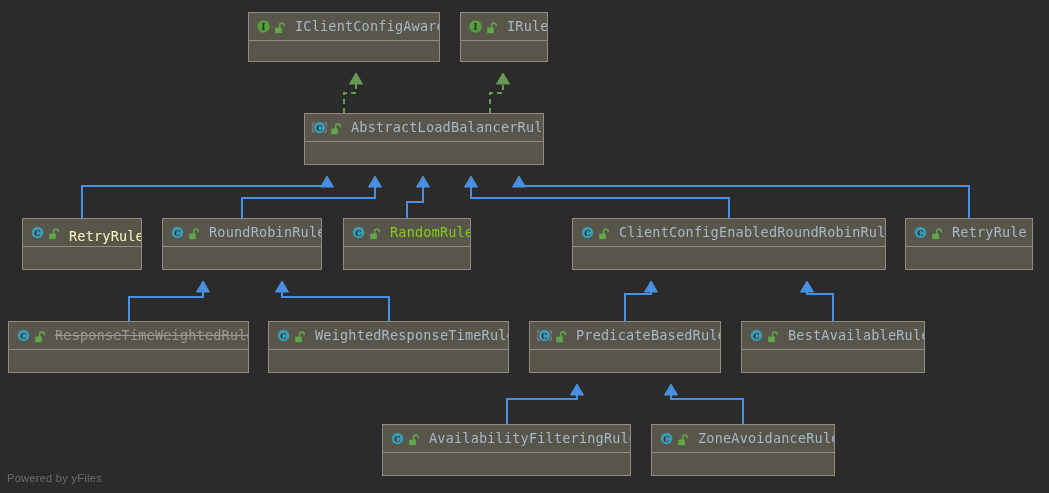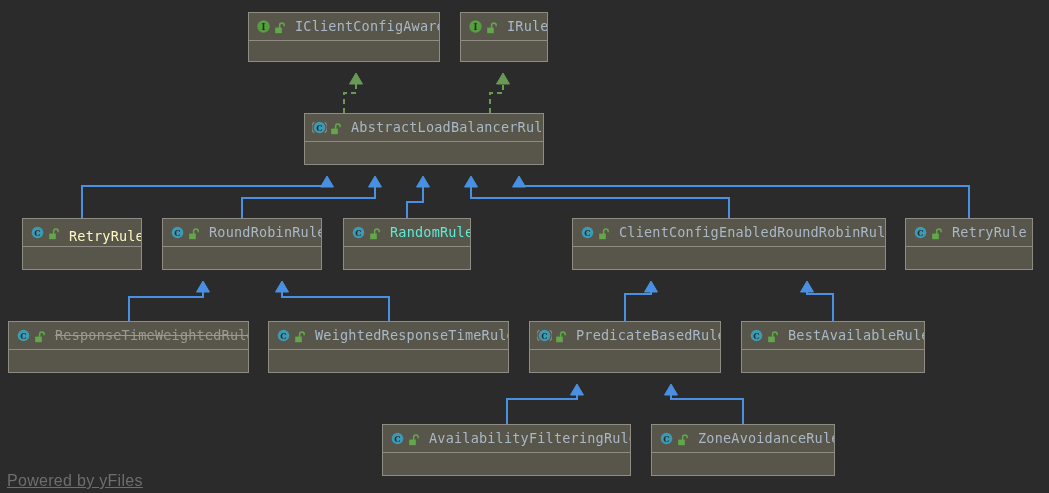--- a/index.html
+++ b/index.html
@@ -68,25 +68,24 @@
     height: 13px;
     margin-right: 9px;
     position: relative;
   }
   .spacer-center { flex: 1 1 auto; }
   .watermark {
     position: absolute;
     left: 7px;
     top: 472px;
     font-family: "Liberation Sans", sans-serif;
-    font-size: 16px;
+    font-size: 11px;
     color: #6e6e6e;
     letter-spacing: 0.3px;
     white-space: nowrap;
-    text-decoration: underline;
   }
 </style>
 </head>
 <body>
 
 <div id="diagram-root">
 
   <svg id="edge-layer" width="1049" height="493" viewBox="0 0 1049 493">
       <g>
         <polyline points="344,113 344,93 356,93 356,84" fill="none" stroke="#6a9955" stroke-width="1.6" shape-rendering="crispEdges" stroke-dasharray="5,4"></polyline>
@@ -223,21 +222,21 @@
       <div class="uml-node" style="left: 343px; top: 218px; width: 128px; height: 52px; background: rgb(88, 86, 74); border-color: rgb(143, 141, 131);">
         <div class="uml-header" style="border-bottom-color: rgb(143, 141, 131);">
           <span class="type-icon"><svg viewBox="0 0 16 16" width="15" height="15">
               <circle cx="8" cy="8" r="6.2" fill="#3c9ab4"></circle>
               <text x="8" y="11.2" text-anchor="middle" font-family="&quot;DejaVu Serif&quot;, serif" font-size="8.5" font-weight="bold" fill="#2b2b2b">C</text>
             </svg></span>
           <span class="vis-icon"><svg viewBox="0 0 12 13" width="12" height="13">
               <path d="M5.6,6 L5.6,3.4 A2.3,2.3 0 0 1 10.2,3.4 L10.2,4.3" stroke="#62a84a" stroke-width="1.5" fill="none"></path>
               <rect x="1.2" y="5.6" width="6.6" height="5.6" fill="#62a84a"></rect>
             </svg></span>
-          <span class="node-label" style="color: #5eead4;">RandomRule</span>
+          <span class="node-label" style="color: #84cc16;">RandomRule</span>
           <span class="spacer-center"></span>
         </div>
         <div class="uml-body"></div>
       </div>
       <div class="uml-node" style="left: 572px; top: 218px; width: 314px; height: 52px; background: rgb(88, 86, 74); border-color: rgb(143, 141, 131);">
         <div class="uml-header" style="border-bottom-color: rgb(143, 141, 131);">
           <span class="type-icon"><svg viewBox="0 0 16 16" width="15" height="15">
               <circle cx="8" cy="8" r="6.2" fill="#3c9ab4"></circle>
               <text x="8" y="11.2" text-anchor="middle" font-family="&quot;DejaVu Serif&quot;, serif" font-size="8.5" font-weight="bold" fill="#2b2b2b">C</text>
             </svg></span>

